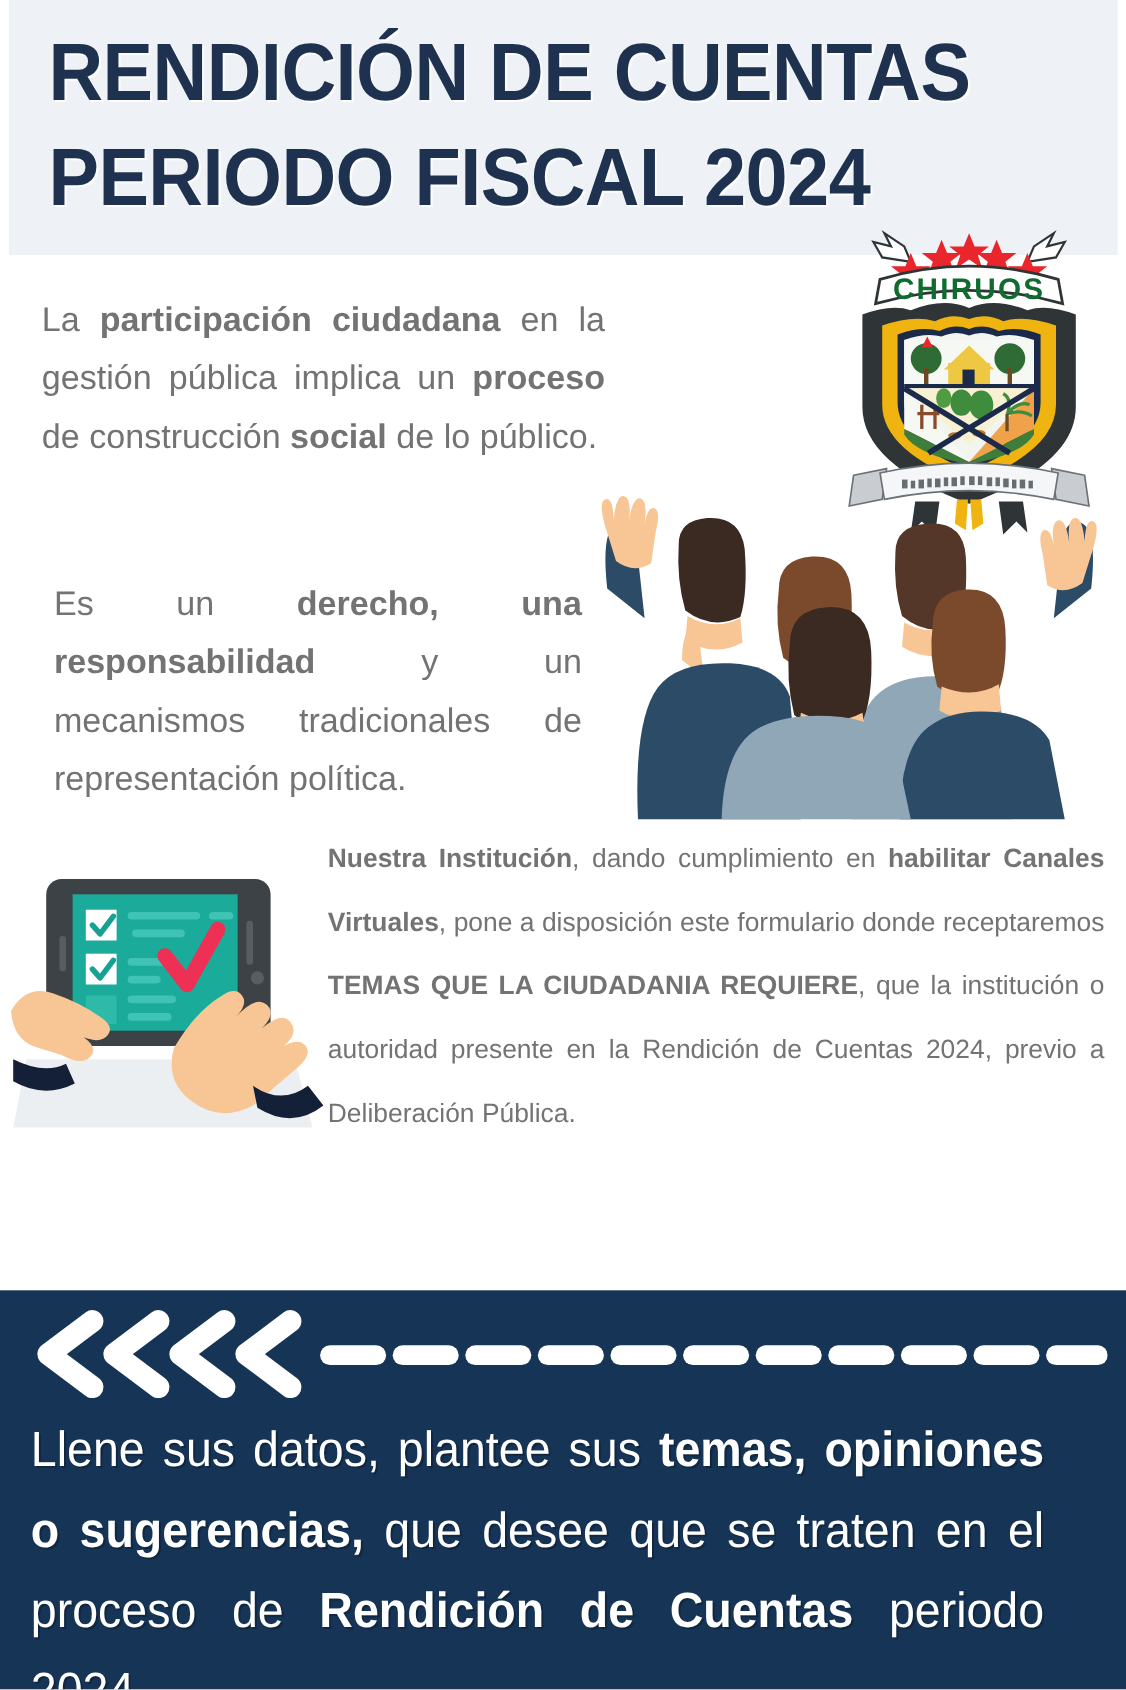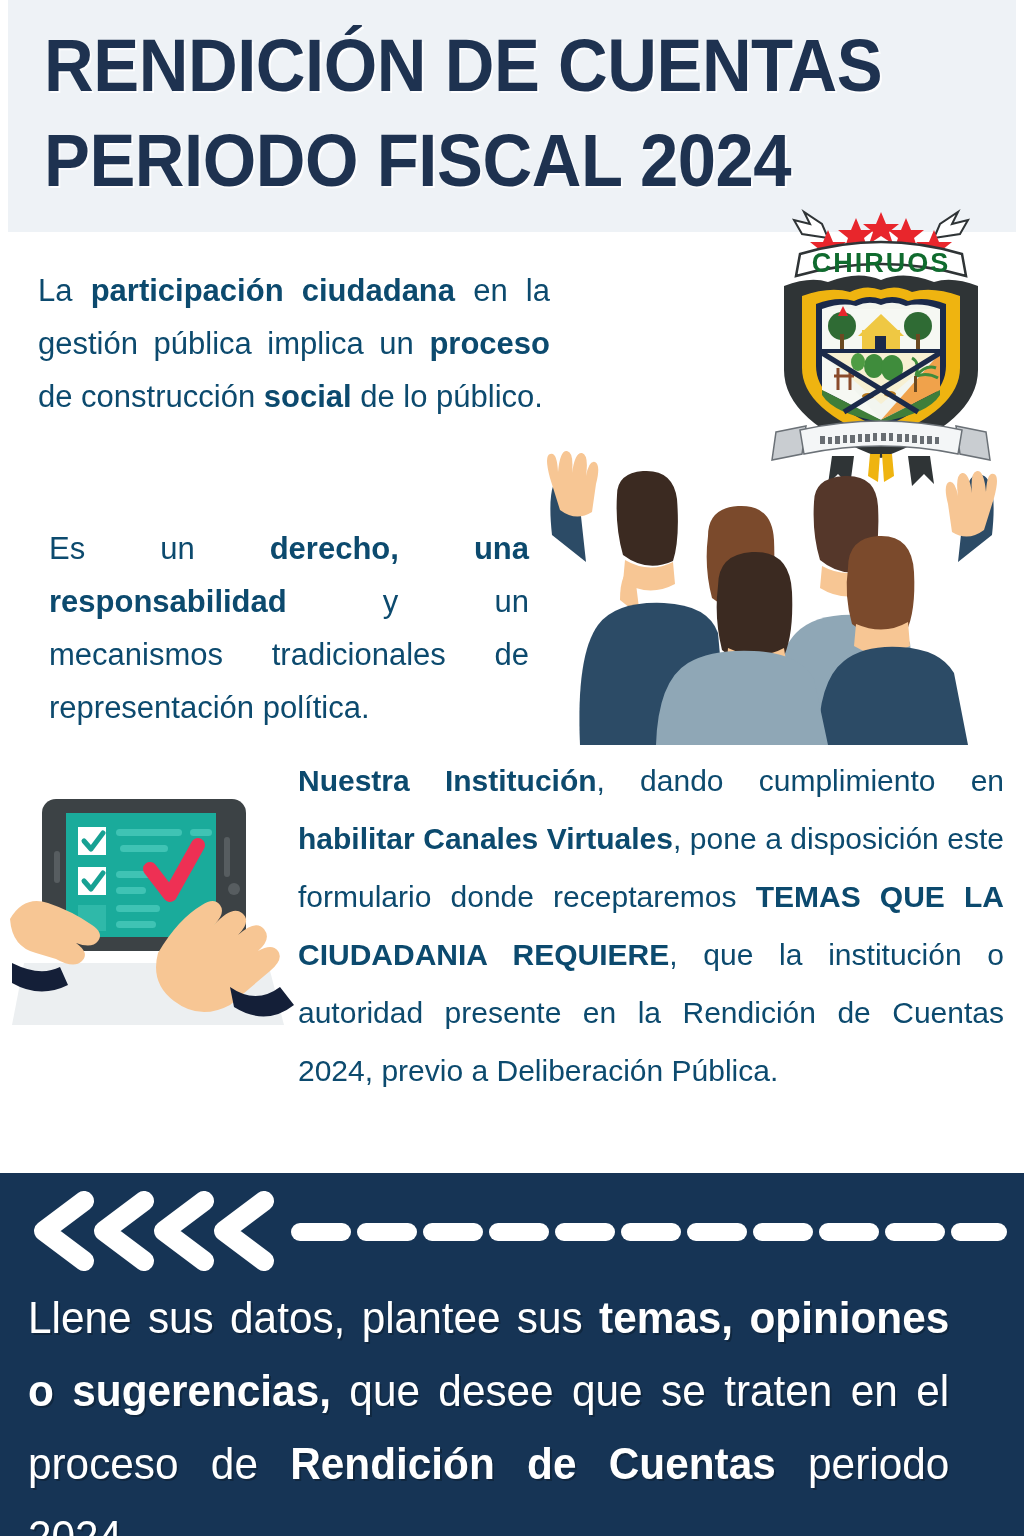--- a/index.html
+++ b/index.html
@@ -47,21 +47,21 @@
   #main-area {
     position: absolute;
     left: 0;
     top: 232px;
     width: 1024px;
     height: 941px;
     background: #ffffff;
   }
 
   .body-text {
-    color: #0c4a6e;
+    color: #737373;
     font-size: 31px;
     line-height: 53px;
     text-align: justify;
   }
   .body-text b { font-weight: bold; }
 
   #para-one {
     position: absolute;
     left: 38px;
     top: 32px;
@@ -72,21 +72,21 @@
     left: 38px;
     top: 290px;
     width: 480px;
     margin-left: 11px;
   }
   #para-three {
     position: absolute;
     left: 298px;
     top: 520px;
     width: 706px;
-    font-size: 30px;
+    font-size: 24px;
     line-height: 58px;
   }
 
   
   #emblem {
     position: absolute;
     left: 758px;
     top: -42px;
     width: 246px;
     height: 300px;

